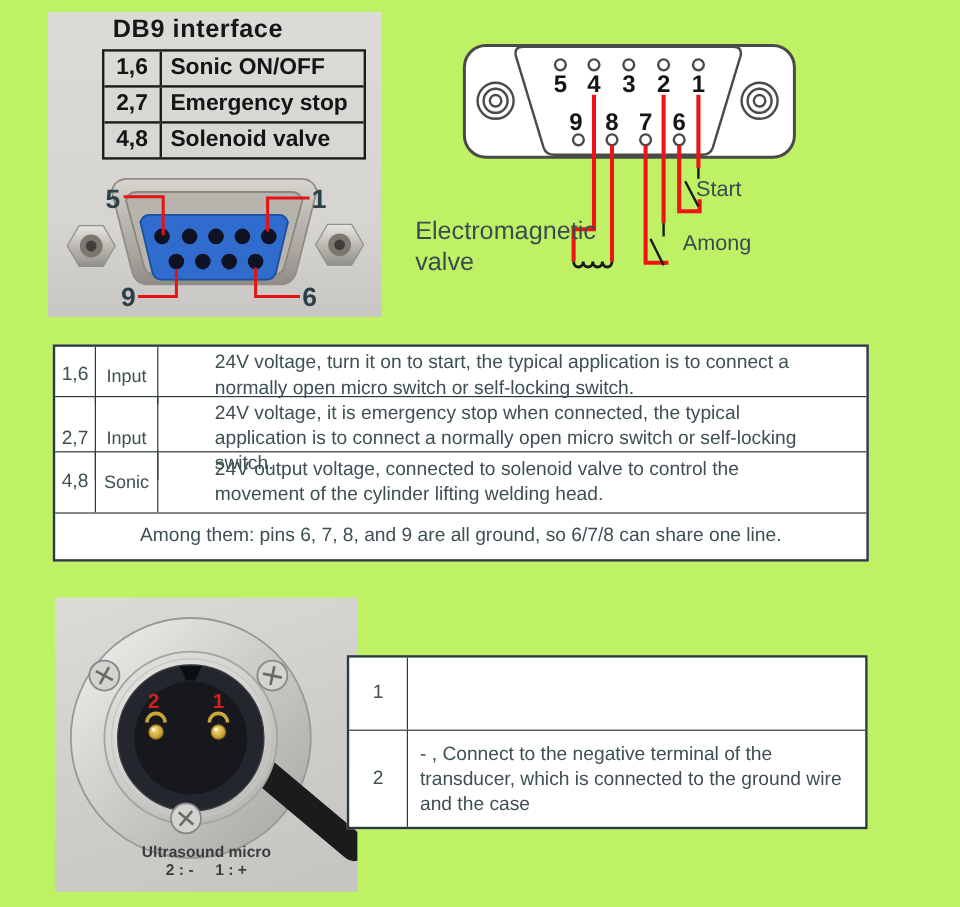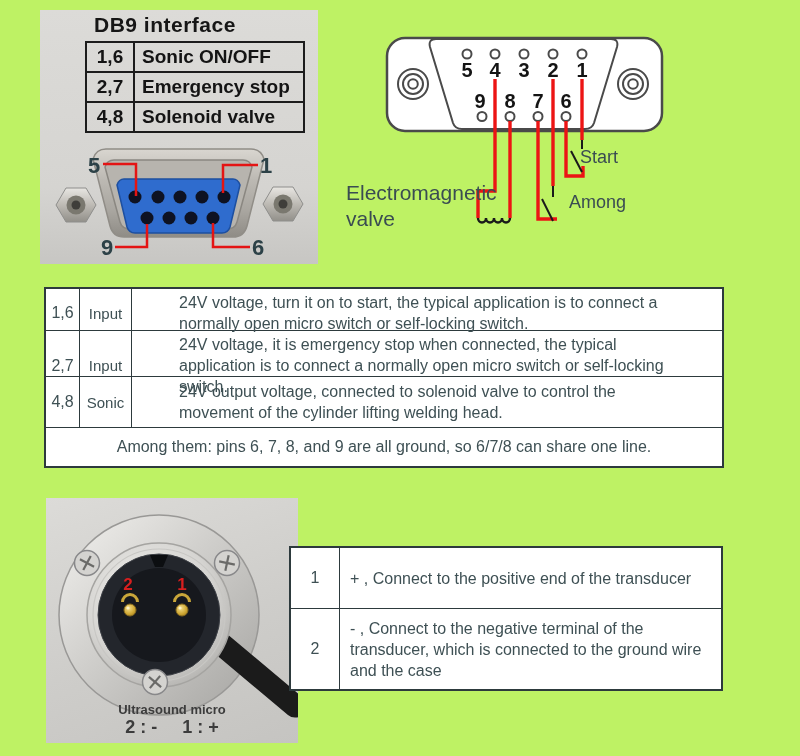--- a/index.html
+++ b/index.html
@@ -34,21 +34,21 @@
   .trow .d{padding:3px 38px 3px 8px;line-height:21px;margin-left:39px;}
   .r1{height:41px;} .r2{height:45px;} .r3{height:50px;}
   .tfoot{height:38px;display:flex;align-items:center;justify-content:center;
     font-size:16px;color:#3e5054;}
 
   
   .photo-round{left:46px;top:498px;width:252px;height:245px;overflow:hidden;
     background:linear-gradient(160deg,#dcdbd8 0%,#cecdca 55%,#c5c4c1 100%);}
   .cap{left:46px;width:160px;text-align:center;color:#3c3c3c;}
   .cap1{top:204px;font-size:13px;font-weight:600;}
-  .cap2{top:219px;font-size:18px;font-weight:600;white-space:pre;}
+  .cap2{top:219px;font-size:13px;font-weight:600;white-space:pre;}
 
   
   .tbl-out{left:289px;top:546px;width:430px;border:2px solid #2d3a3d;background:#fff;}
   .orow{display:grid;grid-template-columns:49px 1fr;border-bottom:1.5px solid #2d3a3d;}
   .orow:last-child{border-bottom:none;}
   .orow .cell{display:flex;align-items:center;font-size:16px;color:#3e5054;}
   .orow .p{justify-content:center;border-right:1.5px solid #2d3a3d;}
   .orow .d{padding:4px 16px 4px 10px;line-height:21px;}
   .or1{height:60px;} .or2{height:80px;}
 
@@ -290,21 +290,20 @@
         </g>
       </g>
     </svg>
     <div class="abs cap cap1">Ultrasound micro</div>
     <div class="abs cap cap2">2 : -     1 : +</div>
   </div>
 
   <div class="abs tbl-out">
     <div class="orow or1">
       <div class="cell p">1</div>
-      <div class="cell d">+ , Connect to the positive end of the transducer</div>
     </div>
     <div class="orow or2">
       <div class="cell p">2</div>
       <div class="cell d">- ,  Connect to the negative terminal of the transducer, which is connected to the ground wire and the case</div>
     </div>
   </div>
 
 </div>
 
 </body></html>

